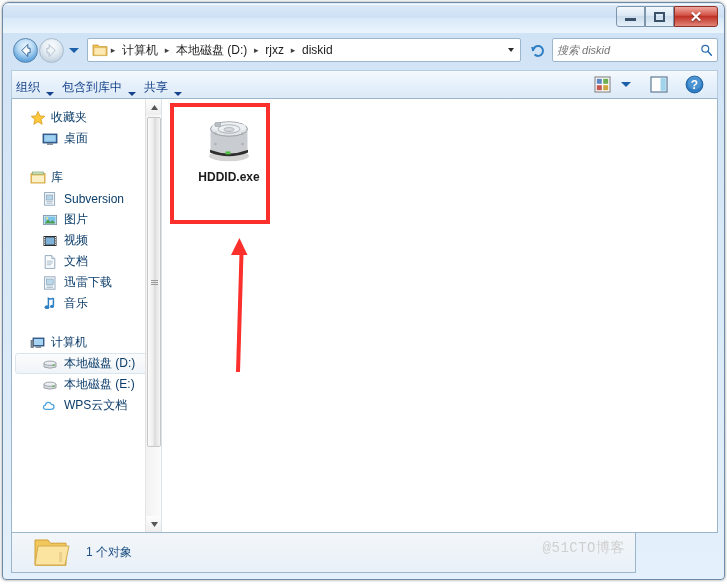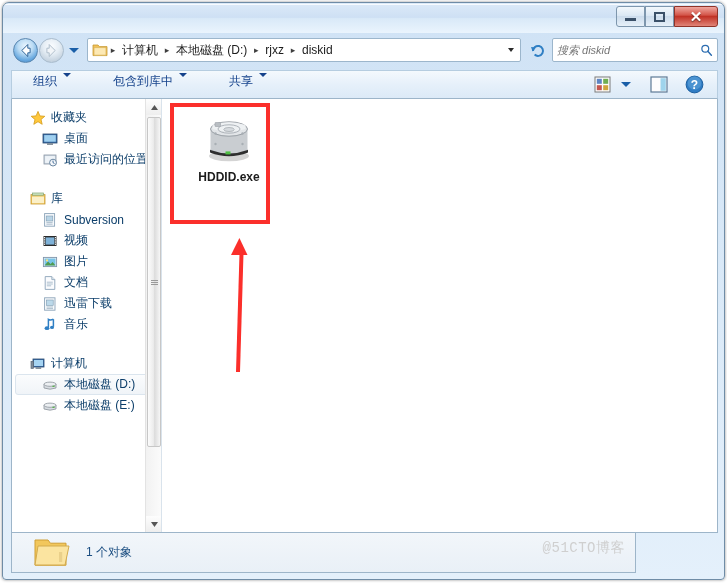--- a/index.html
+++ b/index.html
@@ -115,21 +115,21 @@
   #search-icon { width:16px;height:16px; }
 
   
   #toolbar {
     position:absolute; left:8px; top:67px; width:707px; height:29px;
     background: linear-gradient(to bottom,#f4f9fd 0%,#e6f0fa 50%,#dceaf7 100%);
     border:1px solid #b6cde0; border-bottom:1px solid #9db5c9;
     display:flex; align-items:center;
   }
   .tbbtn {
-    display:flex; align-items:flex-start; height:23px; padding:0 21px;
+    display:flex; align-items:flex-end; height:23px; padding:0 4px;
     font-size:12px; color:#15428b; white-space:nowrap; cursor:default;
   }
   .tbbtn .tri-down { margin-left:6px; border-top-color:#15428b;
     border-left-width:4px;border-right-width:4px;border-top-width:4px; }
   #tb-right { margin-left:auto; display:flex; align-items:center; padding-right:8px; }
   .tbicon { display:flex;align-items:center;justify-content:center; height:23px; padding:0 5px; }
 
   
   #bodyarea {
     position:absolute; left:8px; top:96px; width:707px; height:434px;
@@ -349,31 +349,20 @@
           <div class="sb-item">
             <span class="sb-ico">
               <svg viewBox="0 0 16 16" width="16" height="16">
                 <rect x="1" y="3" width="14" height="9" fill="#3d6fa8" stroke="#24476e" stroke-width=".8"></rect>
                 <rect x="2.2" y="4.1" width="11.6" height="6.6" fill="#9fd0f0"></rect>
                 <rect x="5" y="12.4" width="6" height="1.4" fill="#6d7a87"></rect>
               </svg>
             </span>
             <span class="sb-txt">桌面</span>
           </div>
-          <div class="sb-item">
-            <span class="sb-ico">
-              <svg viewBox="0 0 16 16" width="16" height="16">
-                <rect x="2" y="3" width="12" height="9" fill="#cfd9e3" stroke="#8895a3" stroke-width=".8"></rect>
-                <rect x="3.1" y="4.1" width="9.8" height="6.8" fill="#eef3f8"></rect>
-                <circle cx="11" cy="10.6" r="3.4" fill="#f5f7fa" stroke="#5a7a99" stroke-width=".9"></circle>
-                <path d="M11 8.6 V10.6 L12.5 11.6" stroke="#2f5f8f" stroke-width=".9" fill="none"></path>
-              </svg>
-            </span>
-            <span class="sb-txt">最近访问的位置</span>
-          </div>
         </div>
 
         <div class="sb-group" style="margin-top:18px;">
           <div class="sb-head">
             <span class="sb-ico">
               <svg viewBox="0 0 16 16" width="16" height="16">
                 <rect x="1" y="3.6" width="14" height="9.4" fill="#f0c75f" stroke="#c79a33" stroke-width=".8"></rect>
                 <rect x="2.6" y="2" width="10.8" height="2.2" fill="#cfe6c4" stroke="#7fa372" stroke-width=".7"></rect>
                 <rect x="2" y="5.6" width="12" height="6.6" fill="#fbf0c8"></rect>
               </svg>
@@ -382,20 +371,31 @@
           </div>
           <div class="sb-item">
             <span class="sb-ico">
               <svg viewBox="0 0 16 16" width="16" height="16">
                 <rect x="2.6" y="1.6" width="10" height="12.6" fill="#f6f9fc" stroke="#8ba3b8" stroke-width=".9"></rect>
                 <rect x="4.2" y="4" width="6.6" height="5" fill="#b9d4e6" stroke="#7d9ab0" stroke-width=".6"></rect>
                 <path d="M4.4 10.6 h6.2 M4.4 12.2 h6.2" stroke="#9ab0c2" stroke-width=".8"></path>
               </svg>
             </span>
             <span class="sb-txt">Subversion</span>
+          </div>
+          <div class="sb-item">
+            <span class="sb-ico">
+              <svg viewBox="0 0 16 16" width="16" height="16">
+                <rect x="1.4" y="3.4" width="13.2" height="9.2" fill="#eef3f7" stroke="#7e95aa" stroke-width=".9"></rect>
+                <rect x="2.5" y="4.5" width="11" height="7" fill="#79c4e8"></rect>
+                <path d="M2.5 11.5 L6 7.4 L8.6 10 L10.6 8 L13.5 11.5 Z" fill="#4f9b52"></path>
+                <circle cx="5" cy="6.4" r="1.1" fill="#ffe479"></circle>
+              </svg>
+            </span>
+            <span class="sb-txt">图片</span>
           </div>
           <div class="sb-item">
             <span class="sb-ico">
               <svg viewBox="0 0 16 16" width="16" height="16">
                 <rect x="1.5" y="3" width="13" height="10" fill="#2b2b2b"></rect>
                 <rect x="3.6" y="4.4" width="8.8" height="7.2" fill="#7fb2d8"></rect>
                 <g fill="#f2f2f2">
                   <rect x="2" y="4" width="1.1" height="1.3"></rect>
                     <rect x="2" y="6.2" width="1.1" height="1.3"></rect>
                   <rect x="2" y="8.4" width="1.1" height="1.3"></rect>
@@ -405,31 +405,20 @@
                   <rect x="12.9" y="8.4" width="1.1" height="1.3"></rect>
                     <rect x="12.9" y="10.6" width="1.1" height="1.3"></rect>
                 </g>
               </svg>
             </span>
             <span class="sb-txt">视频</span>
           </div>
           <div class="sb-item">
             <span class="sb-ico">
               <svg viewBox="0 0 16 16" width="16" height="16">
-                <rect x="1.4" y="3.4" width="13.2" height="9.2" fill="#eef3f7" stroke="#7e95aa" stroke-width=".9"></rect>
-                <rect x="2.5" y="4.5" width="11" height="7" fill="#79c4e8"></rect>
-                <path d="M2.5 11.5 L6 7.4 L8.6 10 L10.6 8 L13.5 11.5 Z" fill="#4f9b52"></path>
-                <circle cx="5" cy="6.4" r="1.1" fill="#ffe479"></circle>
-              </svg>
-            </span>
-            <span class="sb-txt">图片</span>
-          </div>
-          <div class="sb-item">
-            <span class="sb-ico">
-              <svg viewBox="0 0 16 16" width="16" height="16">
                 <path d="M3.2 1.6 h6.6 l3 3 v9.8 h-9.6 Z" fill="#fbfcfe" stroke="#8ba3b8" stroke-width=".9"></path>
                 <path d="M9.8 1.6 v3 h3" fill="#dde7ef" stroke="#8ba3b8" stroke-width=".8"></path>
                 <path d="M4.8 7.2 h6 M4.8 9 h6 M4.8 10.8 h4.4" stroke="#9ab0c2" stroke-width=".8"></path>
               </svg>
             </span>
             <span class="sb-txt">文档</span>
           </div>
           <div class="sb-item">
             <span class="sb-ico">
               <svg viewBox="0 0 16 16" width="16" height="16">
@@ -477,20 +466,28 @@
           </div>
           <div class="sb-item">
             <span class="sb-ico">
               <svg viewBox="0 0 16 16" width="16" height="16">
                 <path d="M2 7.2 q6-2.6 12 0 v3.8 q-6 2.4 -12 0 Z" fill="#d8dde2" stroke="#8d949c" stroke-width=".8"></path>
                 <ellipse cx="8" cy="7.2" rx="6" ry="2.1" fill="#eceff2" stroke="#8d949c" stroke-width=".8"></ellipse>
                 <rect x="10.4" y="8.7" width="2.2" height="1.3" fill="#5bb24f"></rect>
               </svg>
             </span>
             <span class="sb-txt">本地磁盘 (E:)</span>
+          </div>
+          <div class="sb-item">
+            <span class="sb-ico">
+              <svg viewBox="0 0 16 16" width="16" height="16">
+                <path d="M4 11.4 q-2.6 0 -2.6 -2.2 q0 -1.9 2.1 -2.2 q.3 -2.6 3 -2.6 q2.2 0 2.9 2 q2.6 .1 2.6 2.4 q0 2.6 -3 2.6 Z" fill="none" stroke="#4fa3dd" stroke-width="1.3" stroke-linejoin="round"></path>
+              </svg>
+            </span>
+            <span class="sb-txt">WPS云文档</span>
           </div>
         </div>
       </div>
 
       <div id="sb-bar">
         <div class="sb-arrow" id="sb-arrow-up">
           <svg width="9" height="7" viewBox="0 0 9 7">
             <path d="M4.5 1 L8 6 H1 Z" fill="#555"></path>
           </svg>
         </div>

